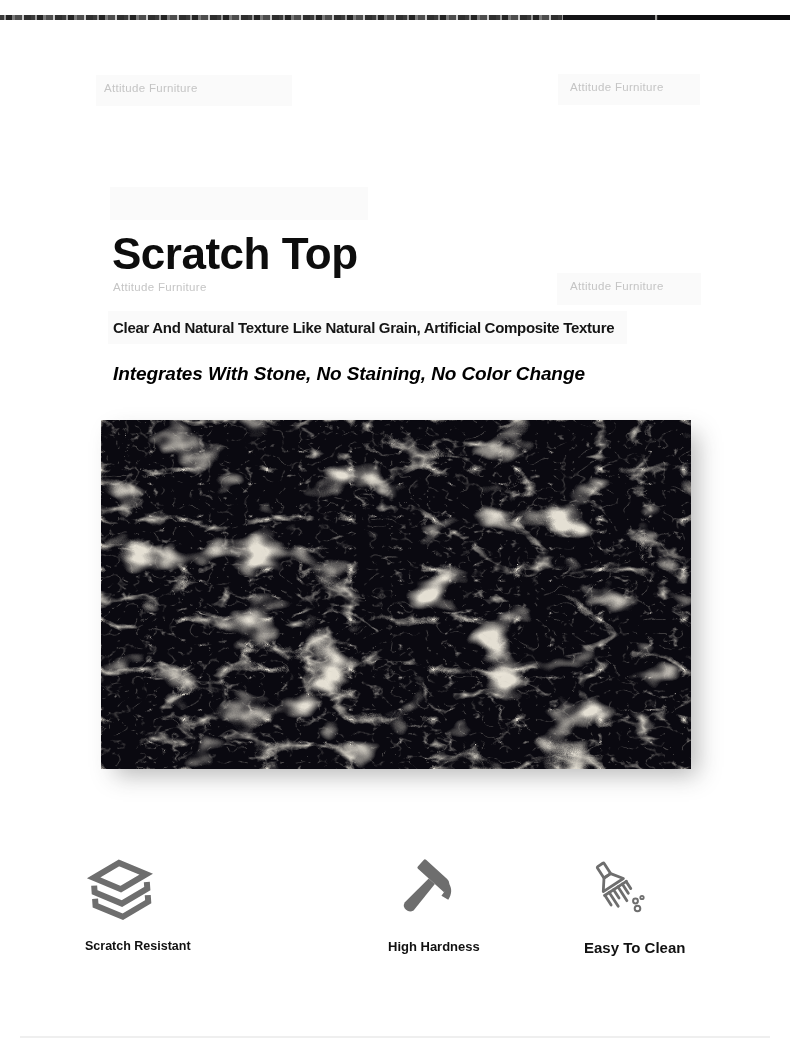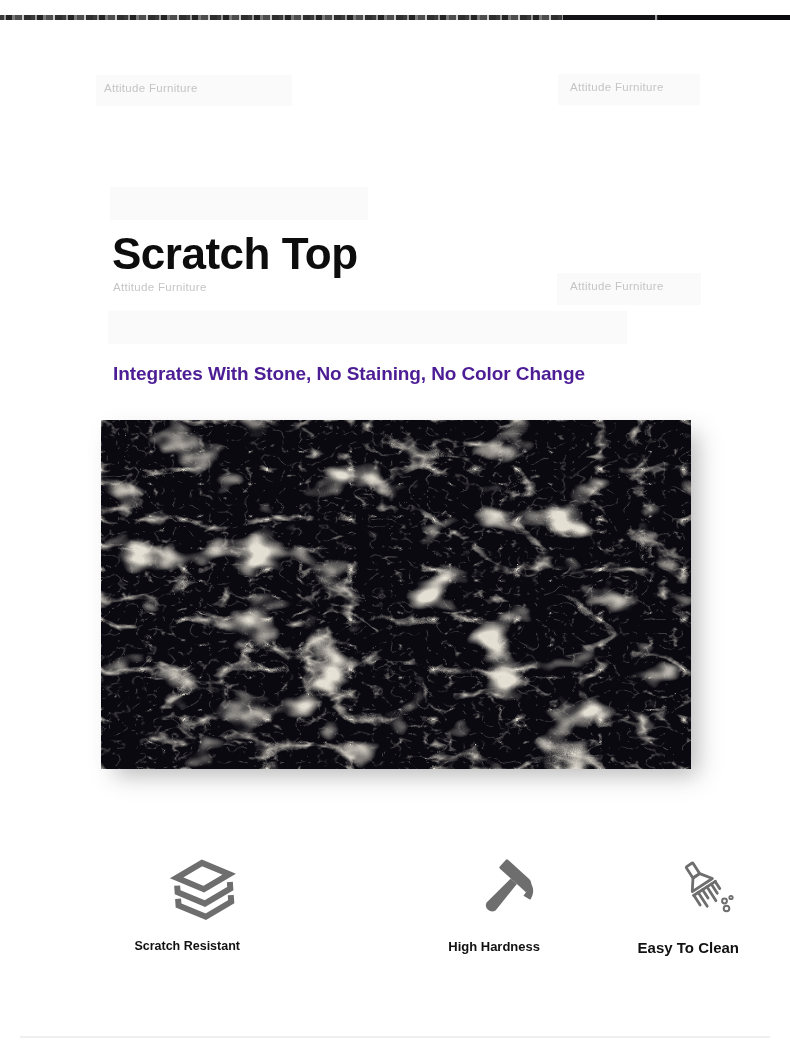--- a/index.html
+++ b/index.html
@@ -71,25 +71,26 @@
     color: #151515;
     font-size: 15px;
     font-weight: 700;
     letter-spacing: -0.3px;
     white-space: nowrap;
   }
 
   .subtitle-2 {
     position: absolute;
     left: 113px; top: 348px;
-    color: #4c1d95;
+    color: #000000;
     font-size: 19px;
     font-weight: 700;
     letter-spacing: -0.1px;
     white-space: nowrap;
+    font-style: italic;
   }
 
   .hero {
     position: absolute;
     left: 101px; top: 405px;
     width: 590px; height: 349px;
     box-shadow: 10px 10px 22px -4px rgba(50,50,50,0.35);
     overflow: hidden;
     background: #0a0910;
   }
@@ -99,21 +100,21 @@
     position: absolute;
     left: 0; top: 830px;
     width: 790px; height: 140px;
   }
   .feature {
     position: absolute;
     top: 0;
     height: 132px;
     display: flex;
     flex-direction: column;
-    align-items: flex-end;
+    align-items: flex-start;
     justify-content: flex-start;
   }
   .feature .icon-wrap {
     height: 92px;
     display: flex;
     align-items: center;
     justify-content: center;
   }
   .feature .label {
     color: #111111;
@@ -149,20 +150,21 @@
   <div class="patch" style="left:110px; top:172px; width:258px; height:33px;"></div>
   <div class="patch" style="left:557px; top:258px; width:144px; height:32px;"></div>
   <div class="patch" style="left:108px; top:296px; width:519px; height:33px;"></div>
 
   <div class="watermark" style="left:104px; top:67px;">Attitude Furniture</div>
   <div class="watermark" style="left:570px; top:66px;">Attitude Furniture</div>
   <div class="watermark" style="left:113px; top:266px;">Attitude Furniture</div>
   <div class="watermark" style="left:570px; top:265px;">Attitude Furniture</div>
 
   <div class="title">Scratch Top</div>
+  <div class="subtitle-1">Clear And Natural Texture Like Natural Grain, Artificial Composite Texture</div>
   <div class="subtitle-2">Integrates With Stone, No Staining, No Color Change</div>
 
   <div class="hero">
     <svg width="590" height="349" viewBox="0 0 590 349" preserveAspectRatio="none" color-interpolation-filters="sRGB">
       <defs>
         <filter id="veinsA" x="0%" y="0%" width="100%" height="100%" color-interpolation-filters="sRGB">
           <feTurbulence type="turbulence" baseFrequency="0.012 0.02" numOctaves="4" seed="5"></feTurbulence>
           <feColorMatrix type="matrix" values="0 0 0 0 0.92  0 0 0 0 0.90  0 0 0 0 0.85  -5 0 0 0 0.9"></feColorMatrix>
         </filter>
         <filter id="veinsB" x="0%" y="0%" width="100%" height="100%" color-interpolation-filters="sRGB">

